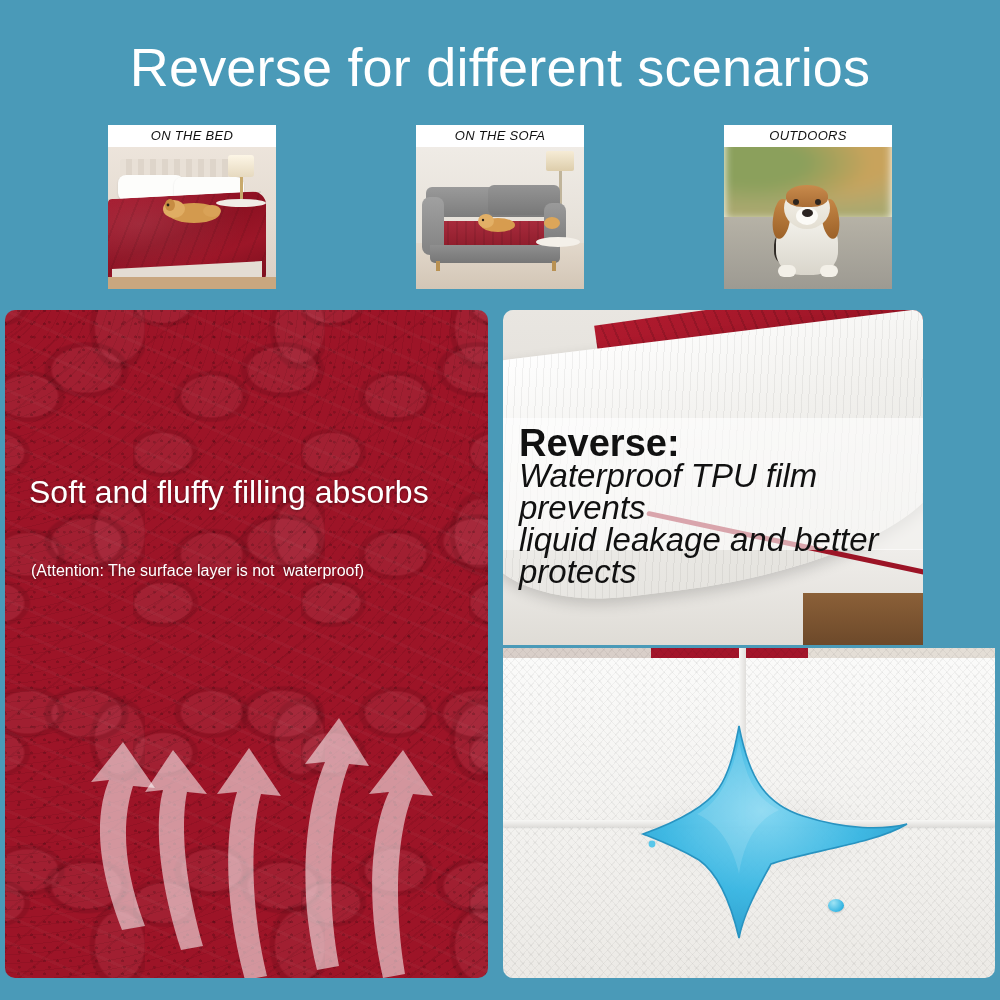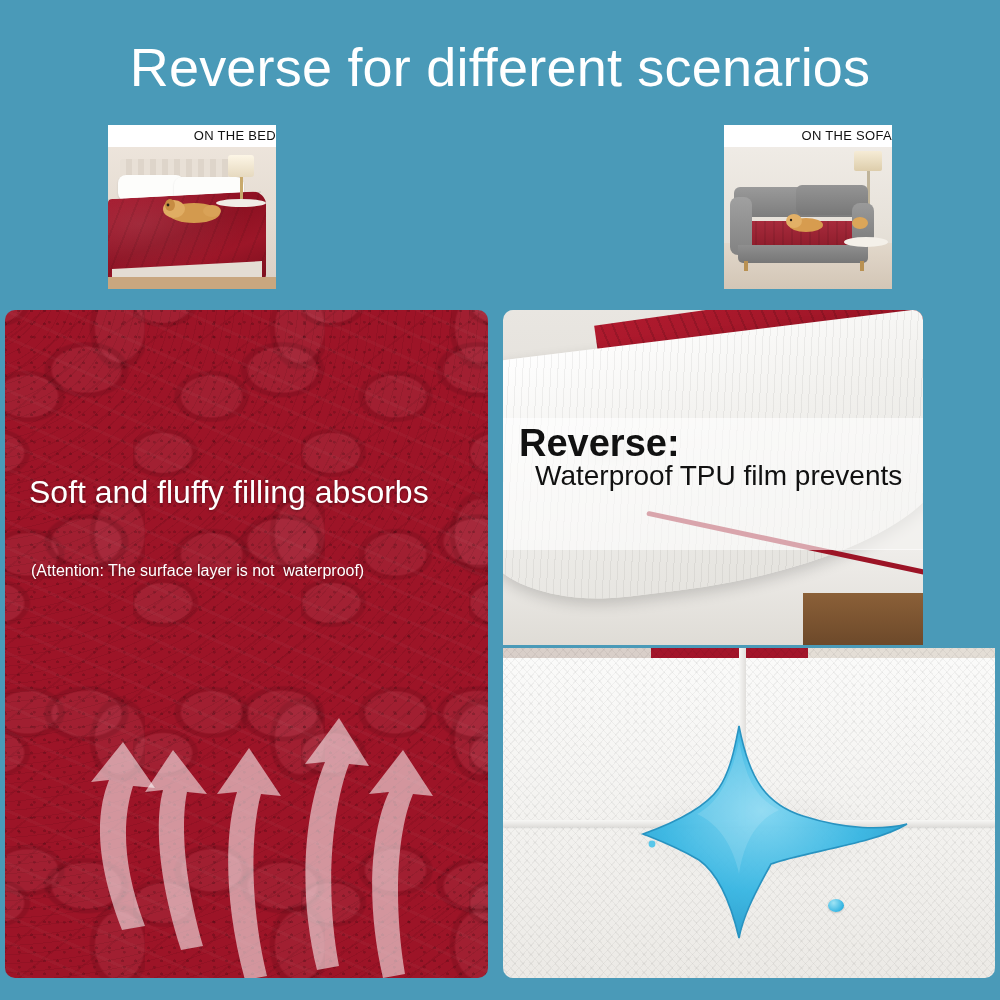--- a/index.html
+++ b/index.html
@@ -36,23 +36,24 @@
     flex:0 0 auto;
   }
   .thumb-photo { position:absolute; inset:0; overflow:hidden; }
   .thumb-label {
     position:absolute; top:0; left:0; width:100%;
     height:22px; line-height:22px;
     background:#ffffff;
     color:#111111;
     font-size:13px;
     font-weight:400;
-    text-align:right;
+    text-align:center;
     letter-spacing:0.3px;
     z-index:6;
+    font-style:italic;
   }
 
   
   .bed-wall { position:absolute; inset:0; background:linear-gradient(#efe7de,#e5dcd2 55%,#d9cfc4); }
   .bed-head { position:absolute; left:12px; top:34px; width:120px; height:34px;
               background:repeating-linear-gradient(90deg,#e8e0d6 0 6px,#ded5ca 6px 12px); border-radius:3px 3px 0 0;}
   .bed-pillow { position:absolute; background:#fdfdfb; border-radius:8px; box-shadow:0 1px 2px rgba(0,0,0,.12);}
   .p1 { left:10px; top:50px; width:66px; height:26px; }
   .p2 { left:66px; top:52px; width:70px; height:26px; }
   .bed-red {
@@ -237,22 +238,22 @@
 
   .reverse-overlay {
     position:absolute; left:0; top:108px; width:492px; height:132px;
     background:rgba(255,255,255,.62);
   }
   .reverse-title {
     position:absolute; left:16px; top:112px;
     color:#111111; font-size:38px; font-weight:700; line-height:42px;
   }
   .reverse-body {
-    position:absolute; left:32px; top:150px; width:400px;
-    color:#111111; font-size:28px; font-weight:400; line-height:32px;
+    position:absolute; left:16px; top:150px; width:400px;
+    color:#111111; font-size:33px; font-weight:400; line-height:32px;font-style:italic;
   }
 
   .panel-right-bottom {
     position:absolute; left:498px; top:338px; width:492px; height:330px;
     border-radius:0 0 10px 10px; overflow:hidden;
     background:linear-gradient(#fbfbfa,#eceae6);
   }
   .tpu-tex {
     position:absolute; inset:0;
     background-image:
@@ -327,20 +328,40 @@
         <ellipse cx="82" cy="100" rx="17" ry="7" fill="#d79c4f"></ellipse>
         <ellipse cx="70" cy="96" rx="8" ry="7" fill="#e3b066"></ellipse>
         <circle cx="67" cy="95" r="1.2" fill="#2b2018"></circle>
         <ellipse cx="136" cy="98" rx="8" ry="6" fill="#dca659"></ellipse>
       </svg>
     </div>
     <div class="thumb-label">ON THE SOFA</div>
   </div>
 
 
+  <div class="thumb">
+    <div class="thumb-photo">
+      <div class="out-bg"></div>
+      <div class="out-blur"></div>
+      <div class="out-ground"></div>
+      <div class="beagle-blk"></div>
+      <div class="beagle-body"></div>
+      <div class="beagle-ear ear-l"></div>
+      <div class="beagle-ear ear-r"></div>
+      <div class="beagle-head"></div>
+      <div class="beagle-cap"></div>
+      <div class="beagle-eye eye-l"></div>
+      <div class="beagle-eye eye-r"></div>
+      <div class="beagle-muzzle"></div>
+      <div class="beagle-nose"></div>
+      <div class="beagle-paw paw-l"></div>
+      <div class="beagle-paw paw-r"></div>
+    </div>
+    <div class="thumb-label">OUTDOORS</div>
+  </div>
 </div>
 
 <div class="panels">
 
   <div class="panel-left">
     <div class="quilt"></div>
     <div class="quilt2"></div>
 
     <svg class="arrows" viewBox="0 0 483 668">
       <g fill="rgba(255,255,255,0.55)">
@@ -363,20 +384,21 @@
     <div class="rt-wood"></div>
     <div class="rt-red"></div>
     <div class="rt-piping"></div>
     <div class="rt-white-fold"></div>
     <div class="rt-piping2"></div>
 
     <div class="reverse-overlay"></div>
     <div class="reverse-title">Reverse:</div>
     <div class="reverse-body">
       <div>Waterproof TPU film prevents</div>
+      <div>liquid leakage and better protects</div>
     </div>
   </div>
 
   <div class="panel-right-bottom">
     <div class="rt-strip-top"></div>
     <div class="tpu-tex"></div>
     <div class="tpu-seam"></div>
     <div class="tpu-seam-v"></div>
 
     <svg width="492" height="330" style="position:absolute;left:0;top:0">

